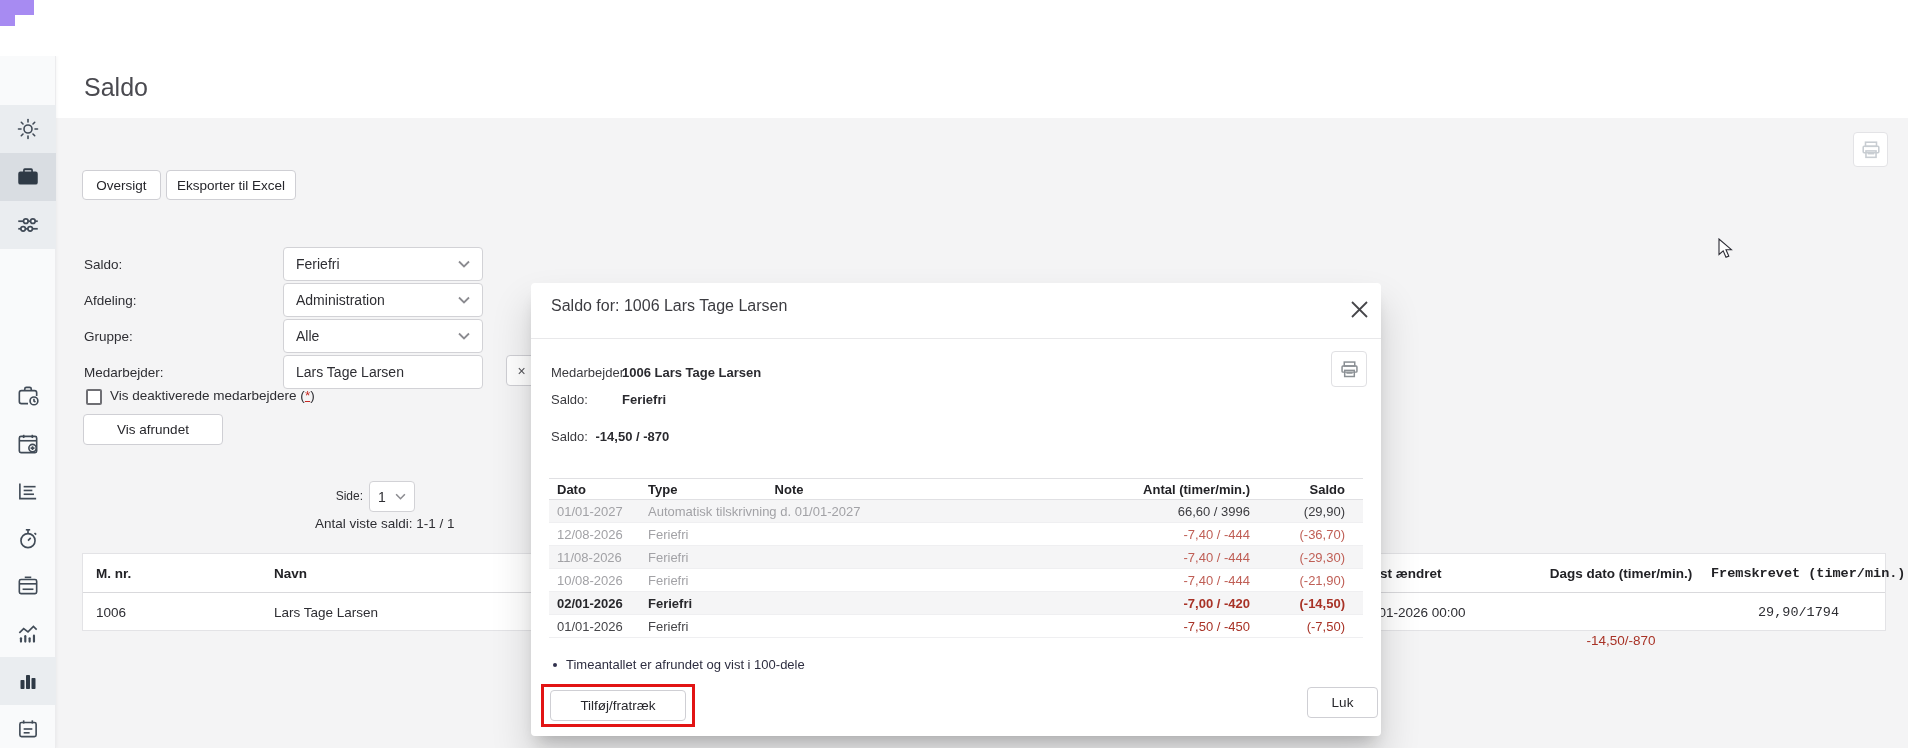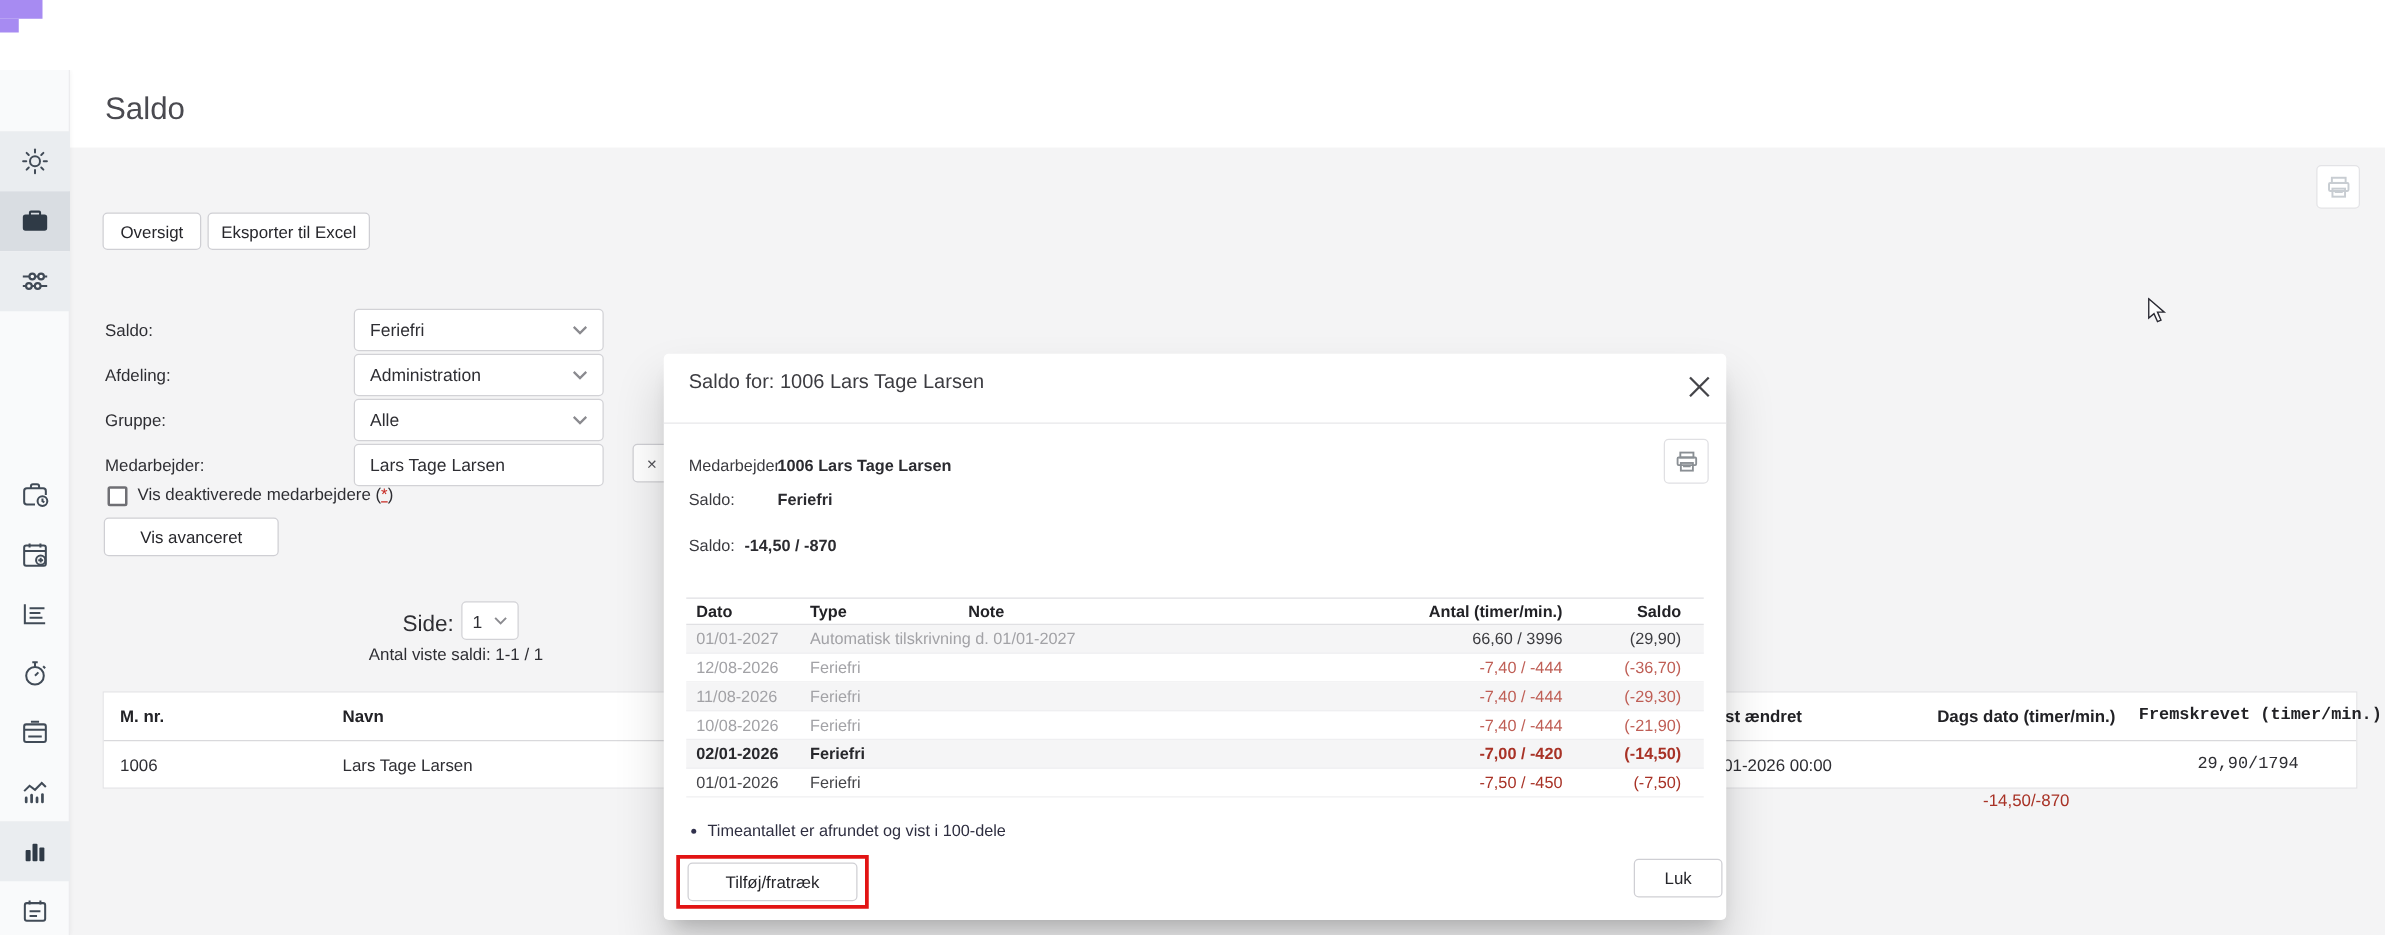--- a/index.html
+++ b/index.html
@@ -42,23 +42,23 @@
   
   .flabel { position:absolute; left:84px; font-size:13.5px; color:#2e2e33; }
   .select { position:absolute; left:283px; width:200px; height:34px; background:#fff; border:1px solid #d2d2d6;
             border-radius:4px; display:flex; align-items:center; padding:0 12px; font-size:14px; color:#2e2e33; cursor:pointer; }
   .select .chev { margin-left:auto; }
   .clearbtn { left:506px; top:355px; width:31px; height:31px; font-size:14px; color:#55555a; font-weight:400; }
   .checkbox { left:86px; top:389px; width:16px; height:16px; border:2px solid #6f6f74; border-radius:2px; background:#fff; cursor:pointer; }
   .cb-label { left:110px; top:388px; font-size:13.5px; color:#2e2e33; cursor:pointer; }
   .star { color:#c62822; text-decoration:underline; }
 
-  .side-label { left:305px; top:489px; width:58px; text-align:right; font-size:18px; }
+  .side-label { left:305px; top:489px; width:58px; text-align:right; font-size:12px; }
   .page-select { left:369px; top:481px; width:46px; height:31px; padding:0 8px; }
-  .count-text { left:295px; top:516px; font-size:13.5px; color:#2e2e33; }
+  .count-text { left:315px; top:516px; font-size:13.5px; color:#2e2e33; }
 
   
   .mtable { left:82px; top:553px; width:1804px; height:78px; background:#fff; border:1px solid #e3e3e6; }
   .mtable .hrow { position:absolute; left:0; top:0; width:100%; height:39px; border-bottom:1px solid #d9d9dc; }
   .mtable .drow { position:absolute; left:0; top:39px; width:100%; height:38px; cursor:pointer; }
   .mtable span { position:absolute; top:50%; transform:translateY(-50%); white-space:nowrap; font-size:13.5px; }
   .mtable .hrow span { font-weight:700; color:#222226; }
   .c-mnr { left:13px; } .c-navn { left:191px; } .c-sidst { left:1276px; }
   .c-dags { left:1458px; width:160px; text-align:center; } .c-frem { left:1628px; width:175px; text-align:center;font-family:Liberation Mono, monospace; }
   .red { color:#a83226;margin-top:28px; }
@@ -302,21 +302,21 @@
       <path d="M1 1.5l5 5 5-5" fill="none" stroke="#8b8b90" stroke-width="1.8"></path>
     </svg>
 </div>
 <div class="flabel" style="top:365px">Medarbejder:</div>
 <div class="select" style="top:355px">
   <span>Lars Tage Larsen</span>
 </div>
 <button class="btn clearbtn">×</button>
 <div class="abs checkbox"></div>
 <div class="abs cb-label"><span>Vis deaktiverede medarbejdere (</span><span class="star">*</span><span>)</span></div>
-<button class="btn" style="left:83px;top:414px;width:140px;height:31px">Vis avanceret</button>
+<button class="btn" style="left:83px;top:414px;width:140px;height:31px">Vis afrundet</button>
 
 <div class="abs side-label">Side:</div>
 <div class="select page-select">
   <span>1</span>
   <svg class="chev" width="11" height="7" viewBox="0 0 12 8">
       <path d="M1 1.5l5 5 5-5" fill="none" stroke="#8b8b90" stroke-width="1.8"></path>
     </svg>
 </div>
 <div class="abs count-text">Antal viste saldi: 1-1 / 1</div>
 

